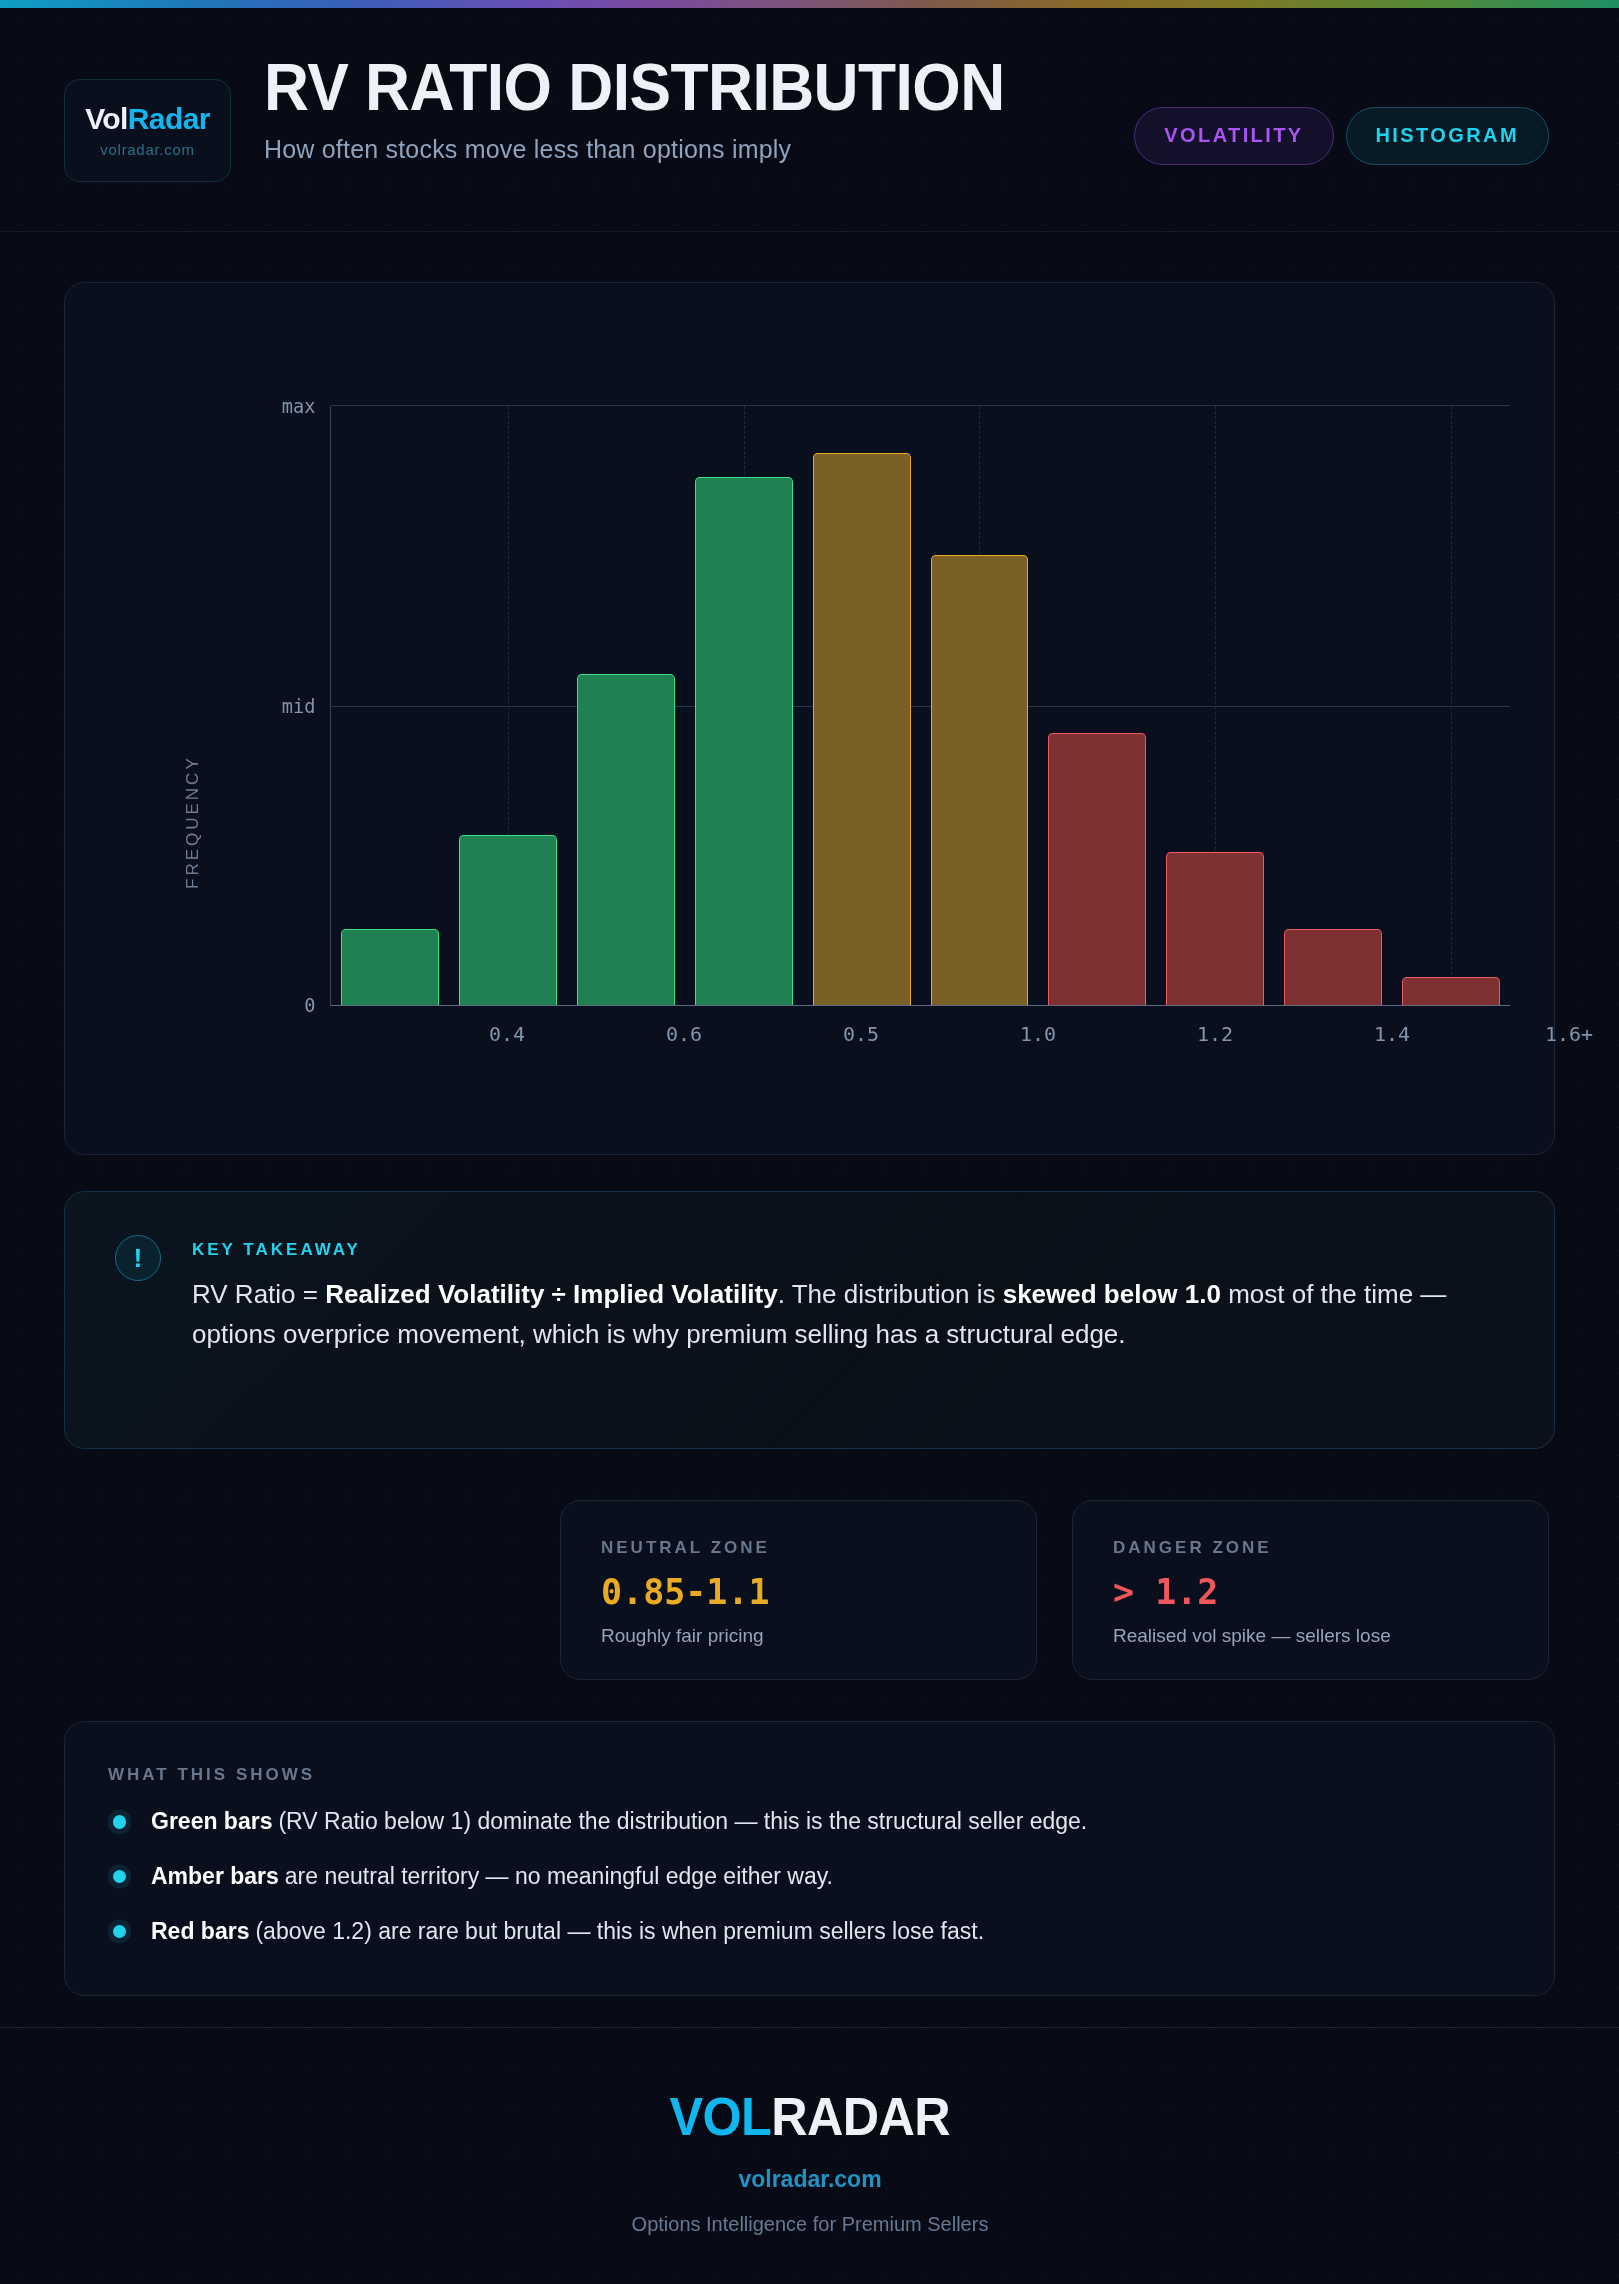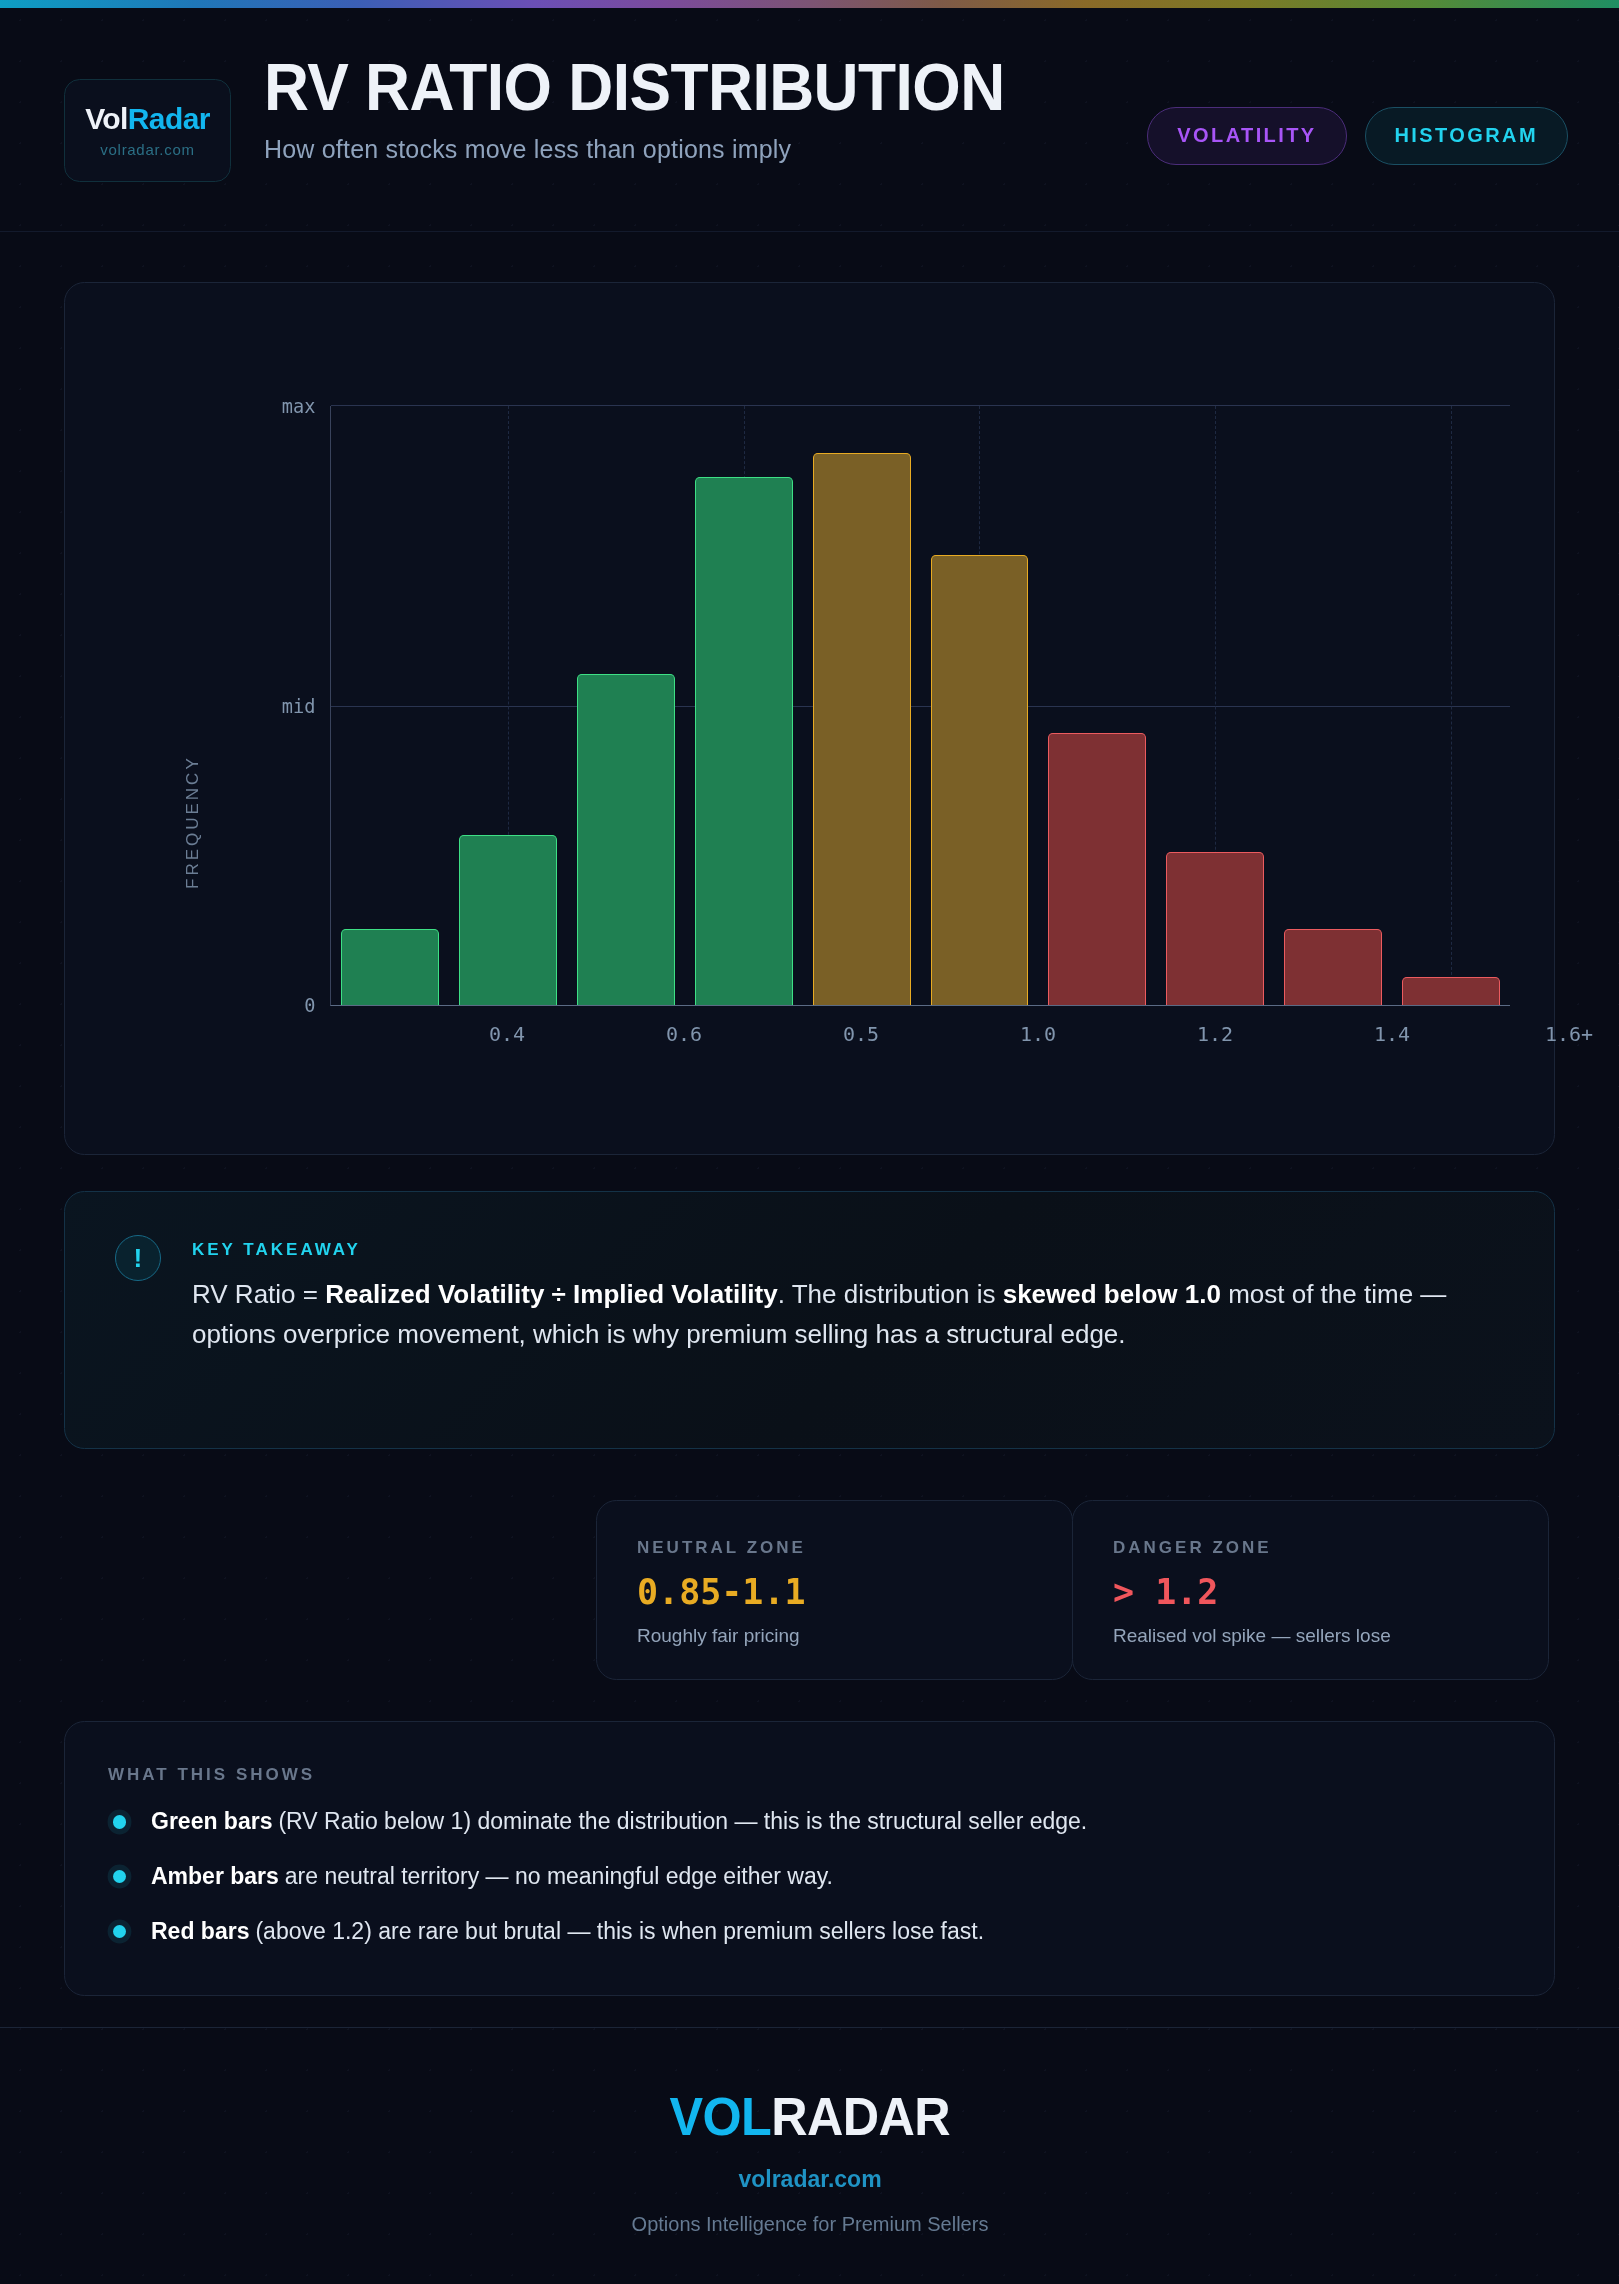--- a/index.html
+++ b/index.html
@@ -77,22 +77,22 @@
     white-space:nowrap;
   }
   .page-sub{
     margin-top:15.6px;
     font-size:25px; color:#8fa3bd;
     letter-spacing:0.2px;
     white-space:nowrap;
   }
 
   .badges{
-    position:absolute; right:52px; top:99px;
-    display:flex; gap:18px;
+    position:absolute; right:71px; top:99px;
+    display:flex; gap:12px;
   }
   .badge{
     height:58px; padding:0 29px;
     display:flex; align-items:center; justify-content:center;
     border-radius:29px;
     font-size:20px; font-weight:bold;
     letter-spacing:2.4px;
     white-space:nowrap;
   }
   .badge-violet{
@@ -227,21 +227,21 @@
     font-size:26px; line-height:1.55;
     color:#dfe6f0;
   }
   .tk-body b{ color:#ffffff; font-weight:bold; }
 
   
   .stat{
     top:1500px; width:477px; height:180px;
   }
   #stat-0{ left:64px; }
-  #stat-1{ left:596px; }
+  #stat-1{ left:560px; }
   #stat-2{ left:1072px; }
 
   .stat-label{
     position:absolute; left:40px; top:37px;
     font-size:17px; font-weight:bold;
     letter-spacing:3px; color:#69778c;
     white-space:nowrap;
   }
   .stat-value{
     position:absolute; left:40px; top:71px;

